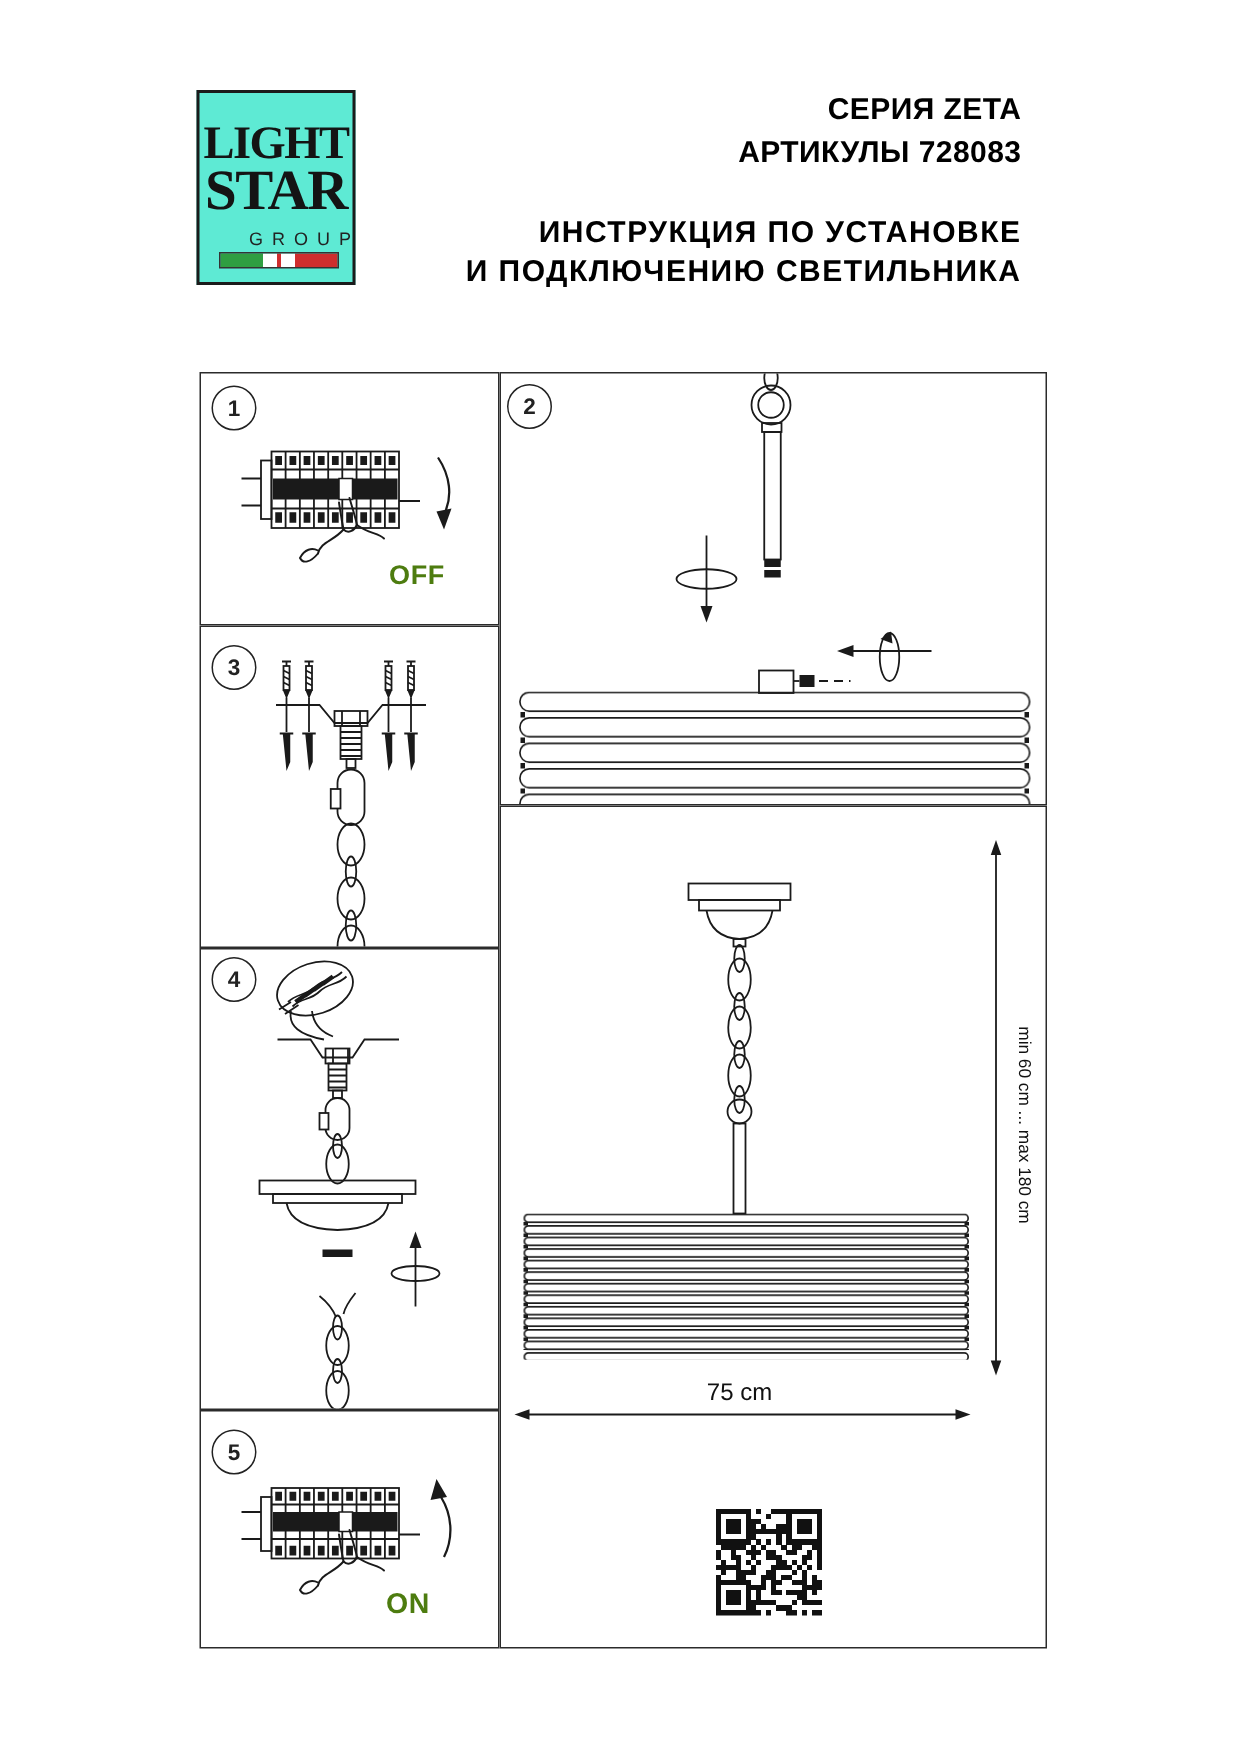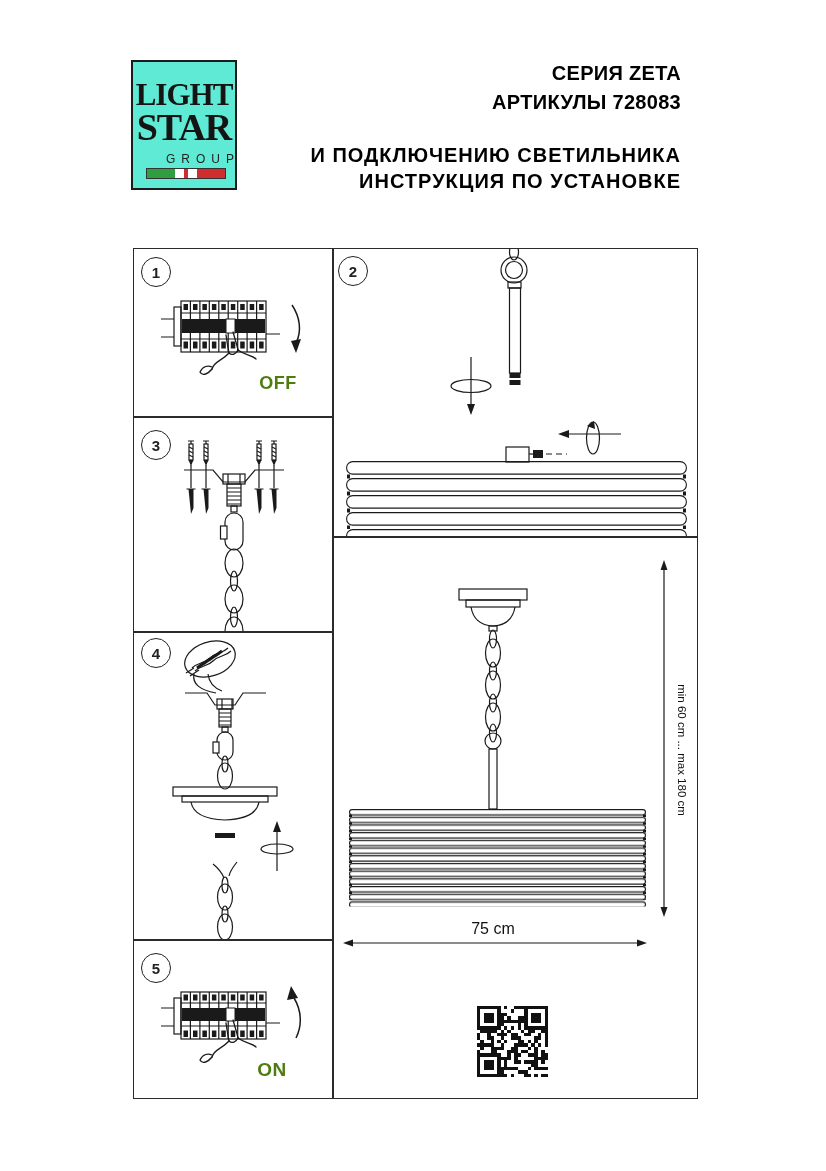--- a/index.html
+++ b/index.html
@@ -48,22 +48,22 @@
     <div class="logo-word logo-light">LIGHT</div>
     <div class="logo-word logo-star">STAR</div>
     <div class="logo-group">GROUP</div>
     <div class="logo-flag"></div>
   </div>
   <div class="abs hdr hdr-series">
     <div>СЕРИЯ ZETA</div>
     <div>АРТИКУЛЫ 728083</div>
   </div>
   <div class="abs hdr hdr-title">
+    <div>ИНСТРУКЦИЯ ПО УСТАНОВКЕ</div>
     <div>И ПОДКЛЮЧЕНИЮ СВЕТИЛЬНИКА</div>
-    <div>ИНСТРУКЦИЯ ПО УСТАНОВКЕ</div>
   </div>
 
   <div class="panel" style="left:133px;top:248px;width:200px;height:169px;">
     <svg width="198" height="167" viewBox="0 0 198 167">
       <g stroke="#1a1a1a" stroke-width="1.2" fill="none">
         <path d="M27,70 H40 M27,88 H40 M132,85 H146"></path>
         <rect x="40" y="58" width="7" height="39"></rect>
         <rect x="47" y="52" width="85" height="51"></rect>
         <path d="M47,64 H132 M47,90 H132"></path>
         <path d="M56.4,52 V103 M65.9,52 V103 M75.3,52 V103 M84.8,52 V103 M94.2,52 V103 M103.7,52 V103 M113.1,52 V103 M122.6,52 V103"></path>

